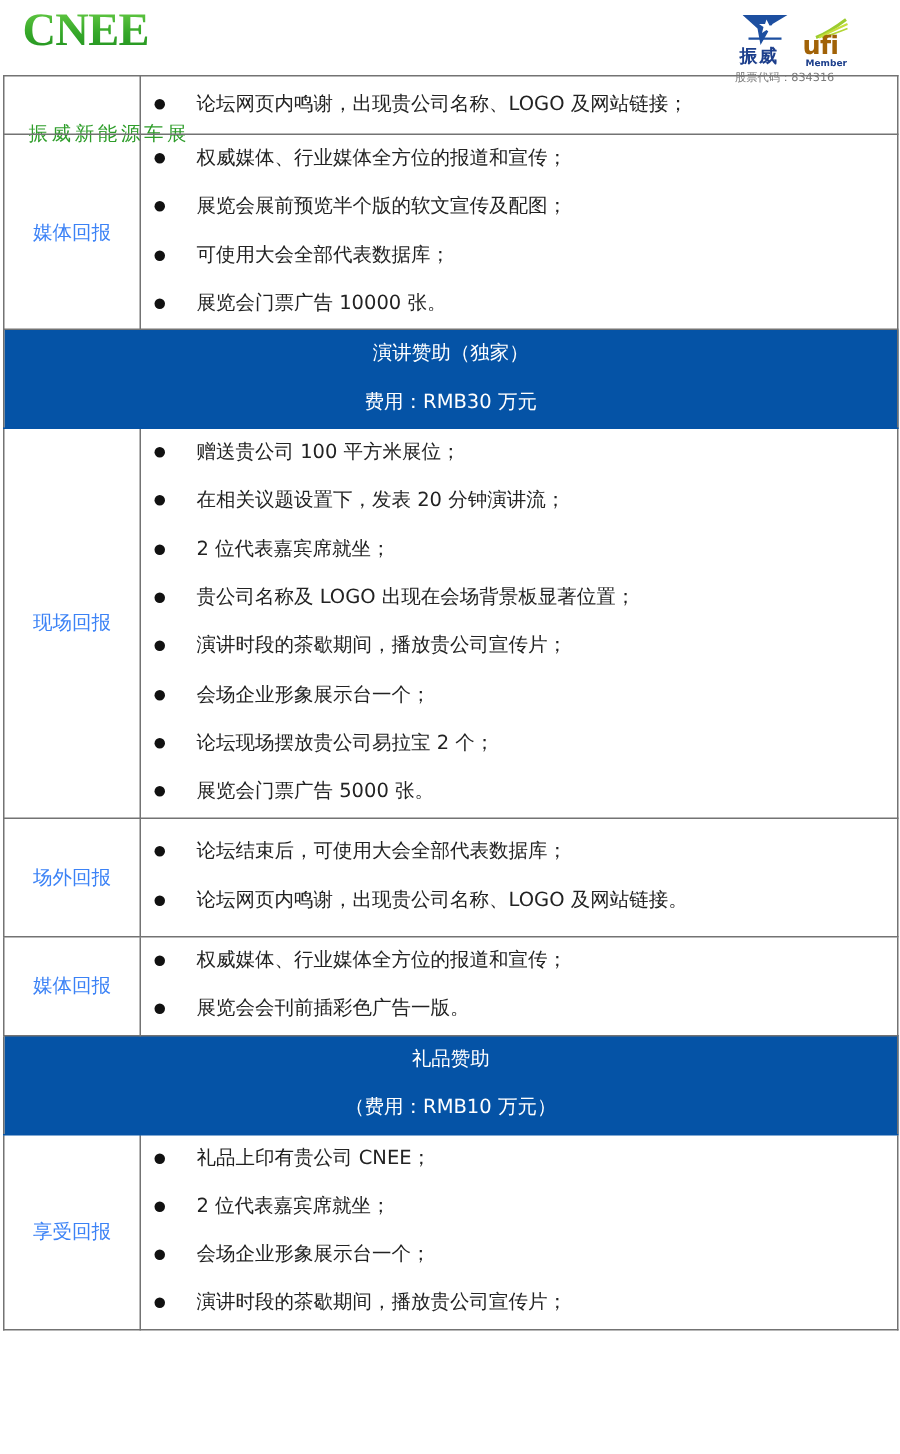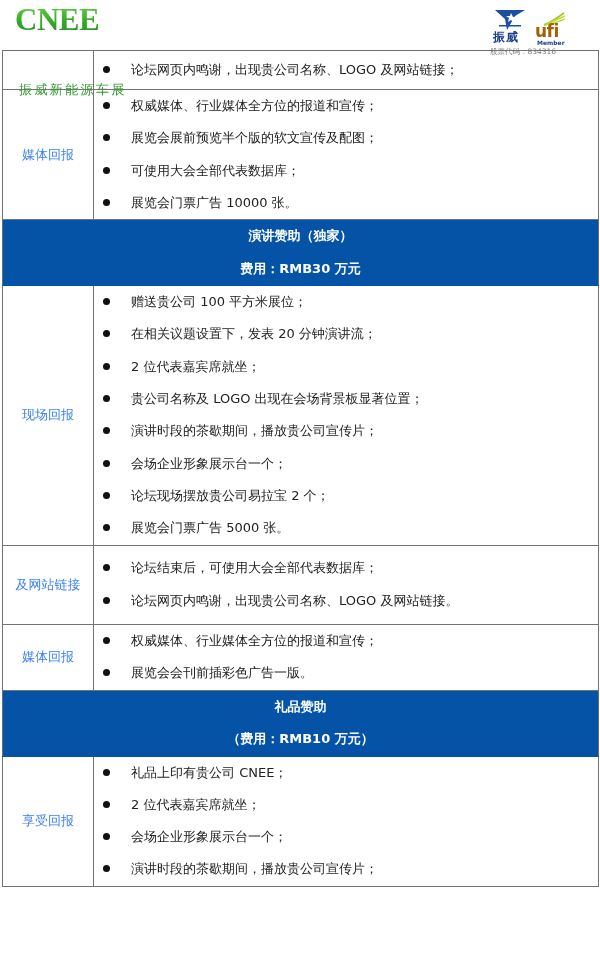--- a/index.html
+++ b/index.html
@@ -23,21 +23,21 @@
   .stock-code { position:absolute; left:0; top:37px; font-size:7.5px; color:#7a7a7a; white-space:nowrap; line-height:9px; }
 
   table.doc { position:absolute; left:2px; top:50px; width:596px; border-collapse:collapse; table-layout:fixed; }
   table.doc td { border:1px solid #737373; padding:0; vertical-align:middle; }
   col.c1 { width:91px; }
   col.c2 { width:505px; }
   td.label { text-align:center; font-size:13px; color:#3b82f6; }
   ul.bullets { list-style:none; margin:0; padding:0; }
   ul.bullets li { position:relative; padding-left:37px; font-size:13px; line-height:32.3px; height:32.3px; white-space:nowrap; color:#222; }
   ul.bullets li .dot { position:absolute; left:9px; top:12px; width:7px; height:7px; border-radius:50%; background:#111; }
-  tr.band td { background:#0553a6; color:#ffffff; text-align:center; font-weight:bold; font-size:13px; border-color:#0553a6 #6e6e6e; }
+  tr.band td { background:#0553a6; color:#ffffff; text-align:center; font-weight:normal; font-size:13px; border-color:#0553a6 #6e6e6e; }
   .band-line { height:32.5px; line-height:32.5px; }
   td.desc { font-size:13.2px; line-height:32px; padding:0 4px 0 6px; color:#222; text-align:justify; }
   td.desc .indent { display:inline-block; width:26px; }
 </style>
 </head>
 <body>
 
 <div class="header">
   <div class="cnee-logo">
     <div class="cnee-word">CNEE</div>
@@ -111,21 +111,21 @@
         <li><span class="dot"></span><span>贵公司名称及 LOGO 出现在会场背景板显著位置；</span></li>
         <li><span class="dot"></span><span>演讲时段的茶歇期间，播放贵公司宣传片；</span></li>
         <li><span class="dot"></span><span>会场企业形象展示台一个；</span></li>
         <li><span class="dot"></span><span>论坛现场摆放贵公司易拉宝 2 个；</span></li>
         <li><span class="dot"></span><span>展览会门票广告 5000 张。</span></li>
       </ul>
     </td>
   </tr>
 
   <tr style="height:79px">
-    <td class="label">及网站链接</td>
+    <td class="label">场外回报</td>
     <td>
       <ul class="bullets">
         <li><span class="dot"></span><span>论坛结束后，可使用大会全部代表数据库；</span></li>
         <li><span class="dot"></span><span>论坛网页内鸣谢，出现贵公司名称、LOGO 及网站链接。</span></li>
       </ul>
     </td>
   </tr>
 
   <tr style="height:66px">
     <td class="label">媒体回报</td>

